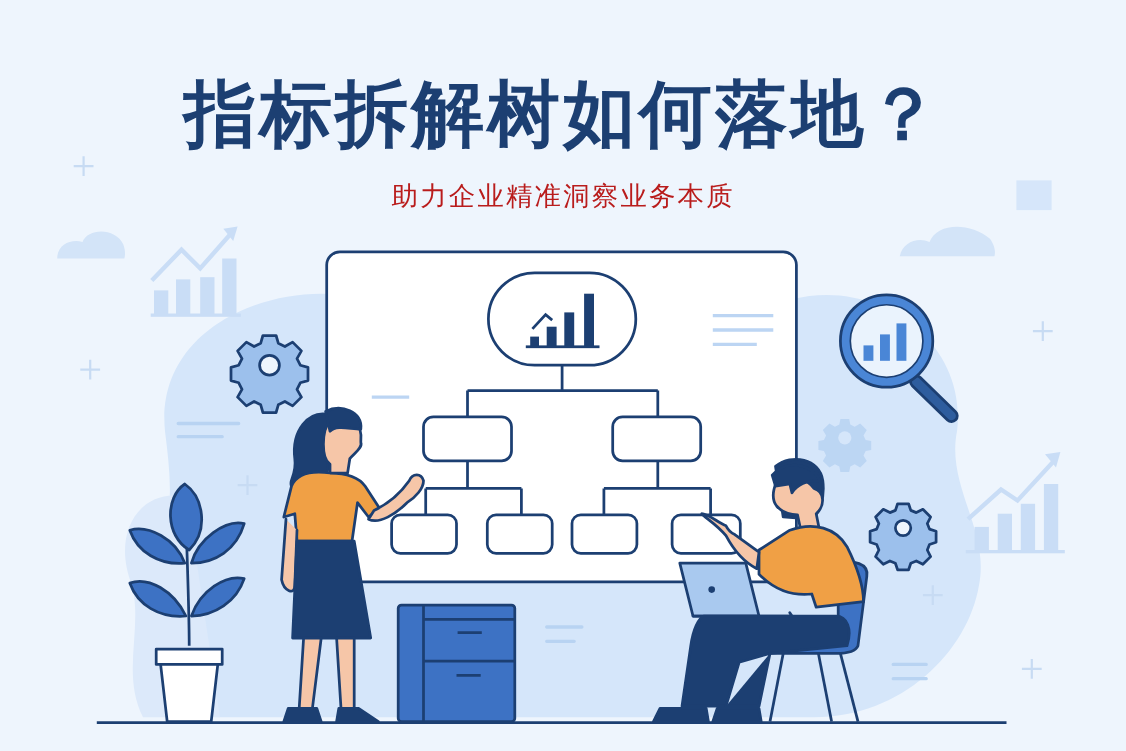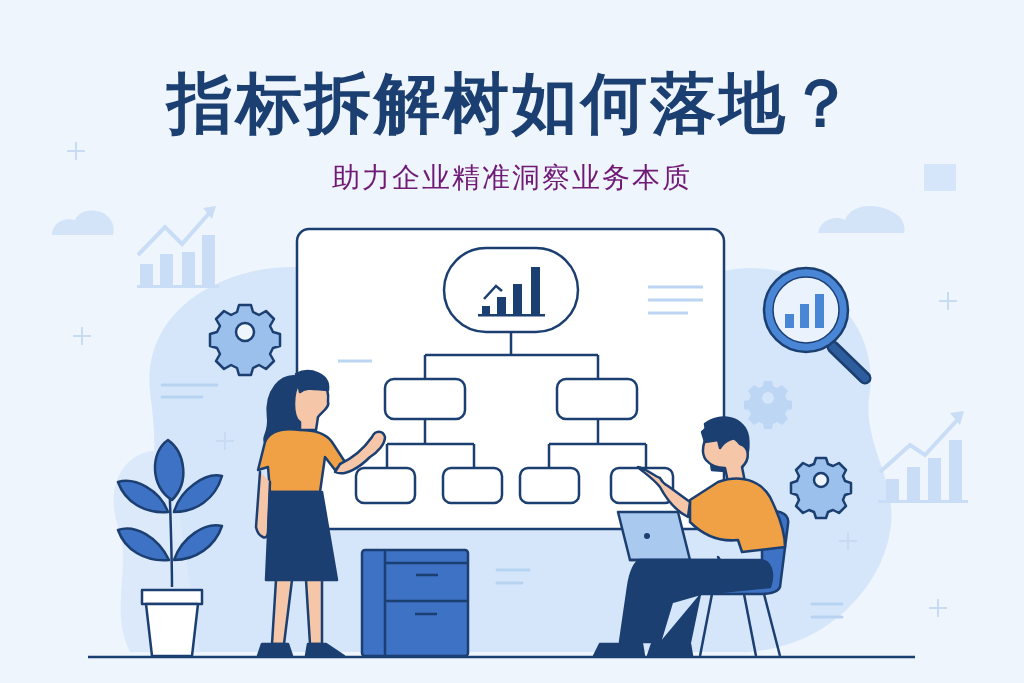--- a/index.html
+++ b/index.html
@@ -10,21 +10,21 @@
       position: relative;
     }
     .canvas { position: absolute; left: 0; top: 12px; width: 932px; height: 683px; }
     .title {
       position: absolute; left: 0; top: 50px; width: 1024px; text-align: center;
       font-size: 66px; font-weight: bold; color: #1c3f72; letter-spacing: 3px;
       line-height: 84px;
     }
     .subtitle {
       position: absolute; left: 0; top: 145px; width: 1024px; text-align: center;
-      font-size: 28px; color: #701a75; letter-spacing: 2px; line-height: 42px;
+      font-size: 24px; color: #b91c1c; letter-spacing: 2px; line-height: 42px;
     }
     svg.art { position: absolute; left: 0; top: 0; }
   </style>
 </head>
 <body>
 
 <div class="canvas">
   <div class="title">指标拆解树如何落地？</div>
   <div class="subtitle">助力企业精准洞察业务本质</div>
 

